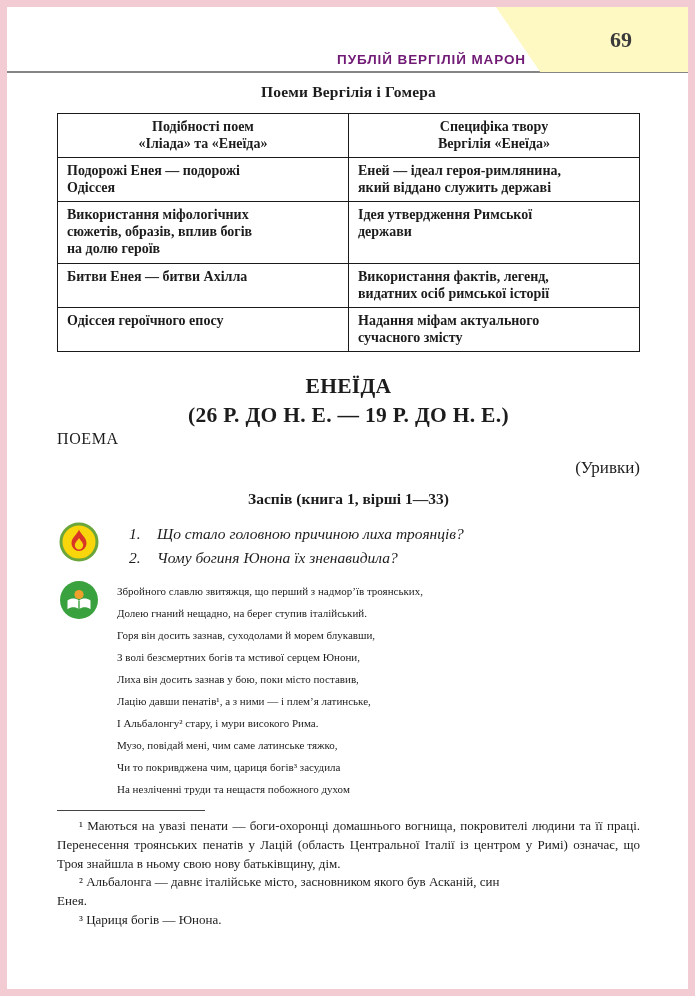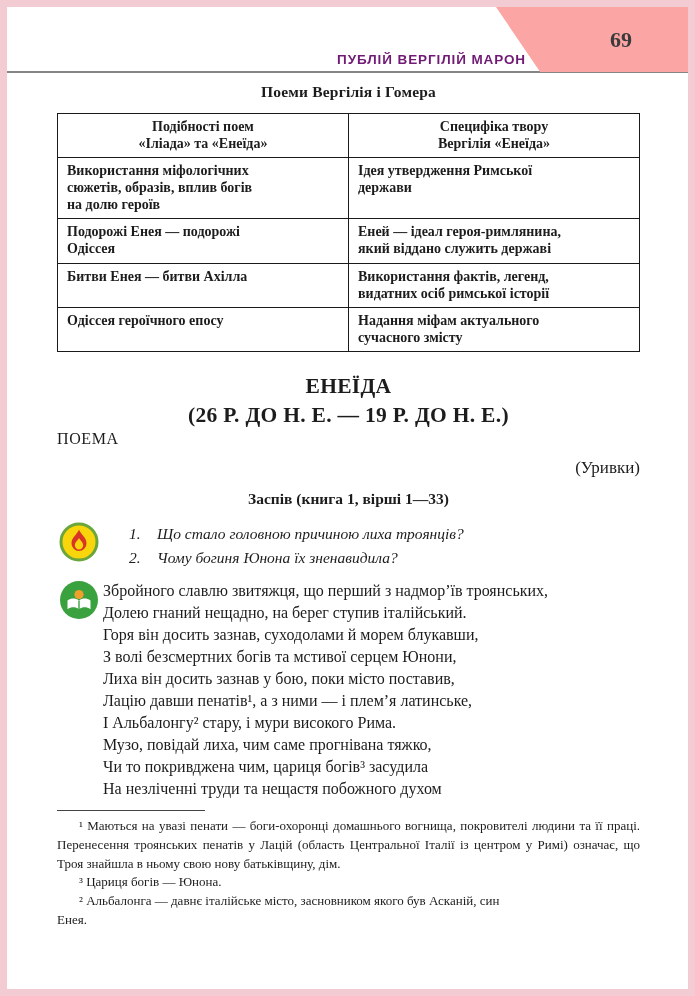--- a/index.html
+++ b/index.html
@@ -13,21 +13,21 @@
     position:relative;
     width:695px; height:996px;
     background:#ffffff;
     border:7px solid #f2cbd3;
     overflow:hidden;
   }
   
   .corner {
     position:absolute; top:0; right:0;
     width:192px; height:65px;
-    background:#fca5a5;
+    background:#fef9c3;
     clip-path:polygon(0 0, 100% 0, 100% 100%, 23% 100%);
     display:flex; align-items:center; justify-content:center;
     padding-left:58px;
     z-index:3;
   }
   .page-number {
     font-size:22px; font-weight:bold; color:#3b3b3b;
     font-family:"Liberation Serif", serif;
   }
   .running-title {
@@ -72,21 +72,21 @@
   .part-title { text-align:center; font-size:15.5px; font-weight:bold; margin-top:12px; }
   .questions { display:flex; align-items:flex-start; margin-top:14px; }
   .icon-circle { width:40px; height:40px; flex:none; margin-left:2px; }
   .question-list {
     margin-left:30px; font-style:italic; font-size:15.5px;
     line-height:24px; padding-top:0;
   }
   .q { display:flex; }
   .q-num { display:inline-block; width:28px; flex:none; }
   .poem { display:flex; align-items:flex-start; margin-top:10px; }
-  .poem-lines { margin-left:4px; font-size:16px; line-height:22px; }
+  .poem-lines { margin-left:18px; font-size:11px; line-height:22px; }
   .footnotes { margin-top:10px; }
   .fn-rule { width:148px; border-top:1.4px solid #444; margin-bottom:6px; }
   .footnote {
     font-size:13px; line-height:1.45;
     text-align:justify; text-indent:22px;
     white-space:pre-line;
   }
 </style>
 </head>
 <body>
@@ -107,31 +107,31 @@
       <thead>
         <tr>
             <th>Подібності поем
 «Іліада» та «Енеїда»</th>
             <th>Специфіка твору
 Вергілія «Енеїда»</th>
           </tr>
       </thead>
       <tbody>
           <tr>
+            <td>Подорожі Енея — подорожі
+Одіссея</td>
+            <td>Еней — ідеал героя-римлянина,
+який віддано служить державі</td>
+          </tr>
+          <tr>
             <td>Використання міфологічних
 сюжетів, образів, вплив богів
 на долю героїв</td>
             <td>Ідея утвердження Римської
 держави</td>
-          </tr>
-          <tr>
-            <td>Подорожі Енея — подорожі
-Одіссея</td>
-            <td>Еней — ідеал героя-римлянина,
-який віддано служить державі</td>
           </tr>
           <tr>
             <td>Битви Енея — битви Ахілла</td>
             <td>Використання фактів, легенд,
 видатних осіб римської історії</td>
           </tr>
           <tr>
             <td>Одіссея героїчного епосу</td>
             <td>Надання міфам актуального
 сучасного змісту</td>
@@ -177,30 +177,30 @@
         </svg>
       </span>
       <div class="poem-lines">
           <div class="poem-line">Збройного славлю звитяжця, що перший з надмор’їв троянських,</div>
           <div class="poem-line">Долею гнаний нещадно, на берег ступив італійський.</div>
           <div class="poem-line">Горя він досить зазнав, суходолами й морем блукавши,</div>
           <div class="poem-line">З волі безсмертних богів та мстивої серцем Юнони,</div>
           <div class="poem-line">Лиха він досить зазнав у бою, поки місто поставив,</div>
           <div class="poem-line">Лацію давши пенатів¹, а з ними — і плем’я латинське,</div>
           <div class="poem-line">І Альбалонгу² стару, і мури високого Рима.</div>
-          <div class="poem-line">Музо, повідай лиха, чим саме прогнівана тяжко,</div>
+          <div class="poem-line">Музо, повідай мені, чим саме латинське тяжко,</div>
           <div class="poem-line">Чи то покривджена чим, цариця богів³ засудила</div>
           <div class="poem-line">На незліченні труди та нещастя побожного духом</div>
         </div>
     </div>
 
     <div class="footnotes">
       <div class="fn-rule"></div>
       <div>
           <p class="footnote">¹ Маються на увазі пенати — боги-охоронці домашнього вогнища, покровителі людини та її праці. Перенесення троянських пенатів у Лацій (область Центральної Італії із центром у Римі) означає, що Троя знайшла в ньому свою нову батьківщину, дім.</p>
-          <p class="footnote">³ Цариця богів — Юнона.</p>
           <p class="footnote">² Альбалонга — давнє італійське місто, засновником якого був Асканій, син
 Енея.</p>
+          <p class="footnote">³ Цариця богів — Юнона.</p>
         </div>
     </div>
 
   </div>
 </div>
 
 </body></html>

